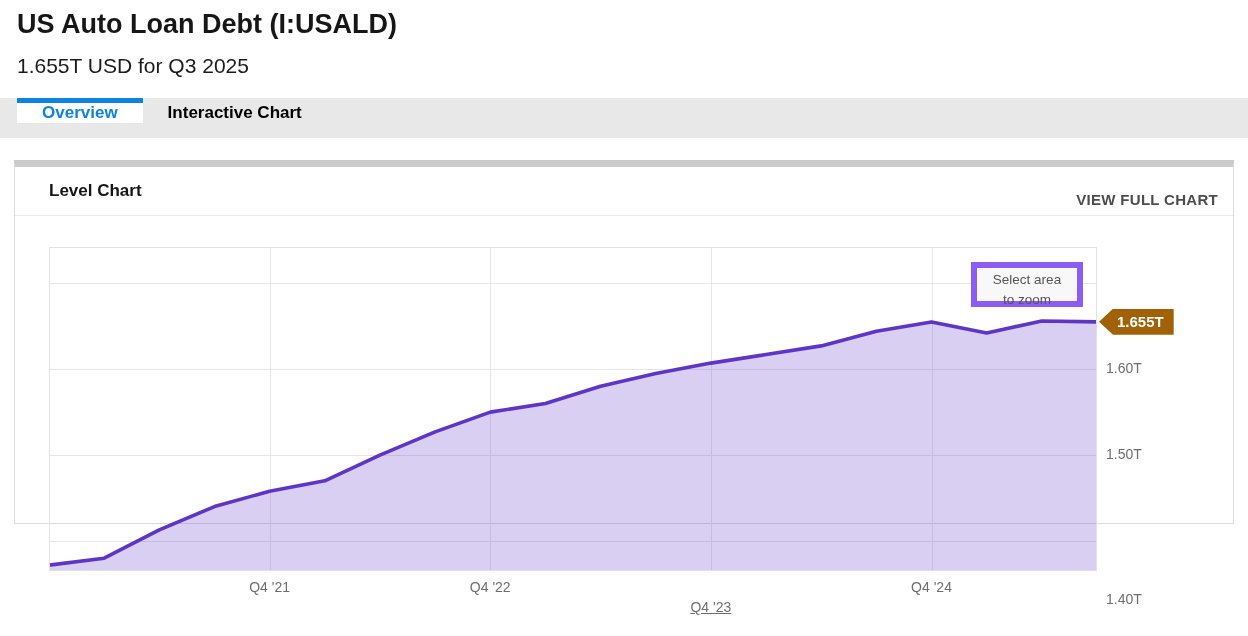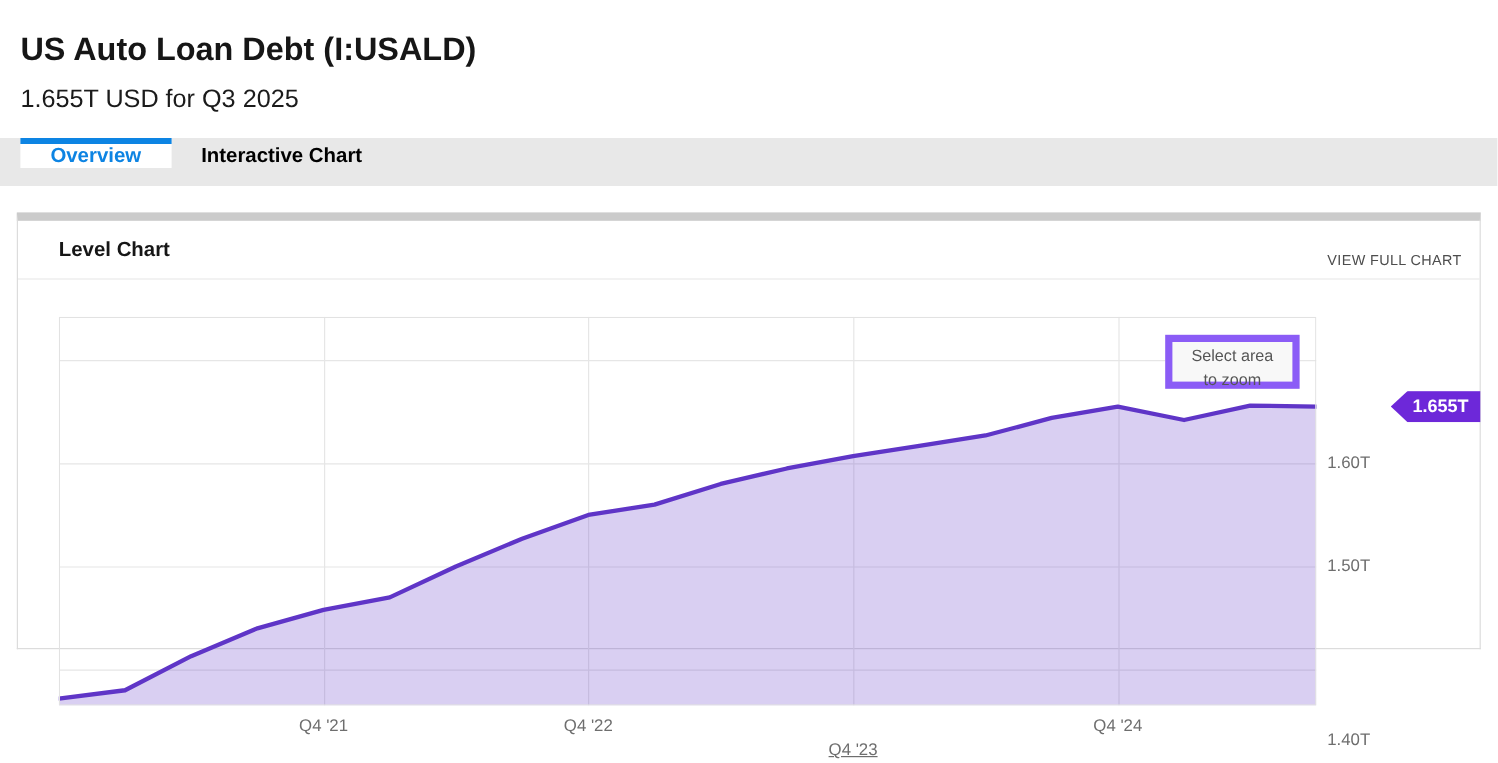--- a/index.html
+++ b/index.html
@@ -1,52 +1,52 @@
 <!DOCTYPE html>
 <html><head>
 <meta charset="utf-8">
 <style>
   html,body{margin:0;padding:0;background:#fff;}
   body{width:1248px;height:636px;overflow:hidden;font-family:"Liberation Sans",sans-serif;-webkit-font-smoothing:antialiased;}
 
   
-  .hdr{padding:26px 17px 0;}
+  .hdr{padding:9px 17px 0;}
   .hdr h1{margin:0;font-size:27px;line-height:31px;color:#161616;font-weight:bold;}
   .hdr .sub{margin-top:13px;font-size:21px;line-height:25px;color:#1b1b1b;}
 
   
   .tabbar{margin-top:20px;height:40px;background:#e8e8e8;display:flex;align-items:flex-start;}
   .tab{display:flex;align-items:center;padding:0 25px;font-weight:bold;font-size:17px;color:#000000;
        border-top:5px solid transparent;box-sizing:border-box;cursor:pointer;}
   .tab.active{background:#fff;border-top-color:#0d84e3;color:#0d84e3;margin-left:17px;}
 
   
   .card{margin:22px 14px 0;height:364px;box-sizing:border-box;background:#fff;
         border:1px solid #dcdcdc;border-top:7px solid #cbcbcb;}
   .card-head{height:48px;border-bottom:1px solid #e9e9e9;display:flex;align-items:center;
              justify-content:space-between;padding:0 15px 0 34px;}
   .card-title{font-size:17px;font-weight:bold;color:#161616;}
-  .view-full{font-size:12px;font-weight:normal;color:#4d4d4d;letter-spacing:.3px;cursor:pointer;text-decoration:none;margin-top:17px;}
+  .view-full{font-size:15px;font-weight:bold;color:#4d4d4d;letter-spacing:.3px;cursor:pointer;text-decoration:none;margin-top:17px;}
 
   
   .chart-wrap{position:relative;height:395px;}
   svg.plot{position:absolute;left:34px;top:31px;display:block;}
 
   .rangebar{position:absolute;left:42px;top:29px;display:flex;}
   .rb{border:none;background:transparent;border-top:4px solid transparent;
       padding:9px 11px 6px;font-family:"Liberation Sans",sans-serif;
       font-weight:bold;font-size:16px;color:#2e2e2e;cursor:pointer;}
   .rb.active{color:#0d84e3;border-top-color:#0d84e3;}
   .rb.disabled{color:#b9b9b9;cursor:default;}
 
   .zoomhint{position:absolute;left:956px;top:46px;width:112px;height:45px;box-sizing:border-box;
             background:#f8f8f8;border:6px solid #8b5cf6;text-align:center;
             font-size:13.5px;color:#555;line-height:20px;padding-top:2px;}
 
-  .badge{position:absolute;left:1144px;height:26px;background:#6d28d9;color:#fff;
+  .badge{position:absolute;left:1084px;height:26px;background:#a16207;color:#fff;
          font-weight:bold;font-size:15px;line-height:26px;padding:0 10px 0 18px;
          clip-path:polygon(0 50%,14px 0,100% 0,100% 100%,14px 100%);}
 
   .ylab{position:absolute;left:1091px;font-size:14px;color:#6e6e6e;}
   .xlab{position:absolute;width:90px;text-align:center;font-size:14px;color:#6e6e6e;}
 </style>
 </head>
 <body>
 
 <div class="hdr">

